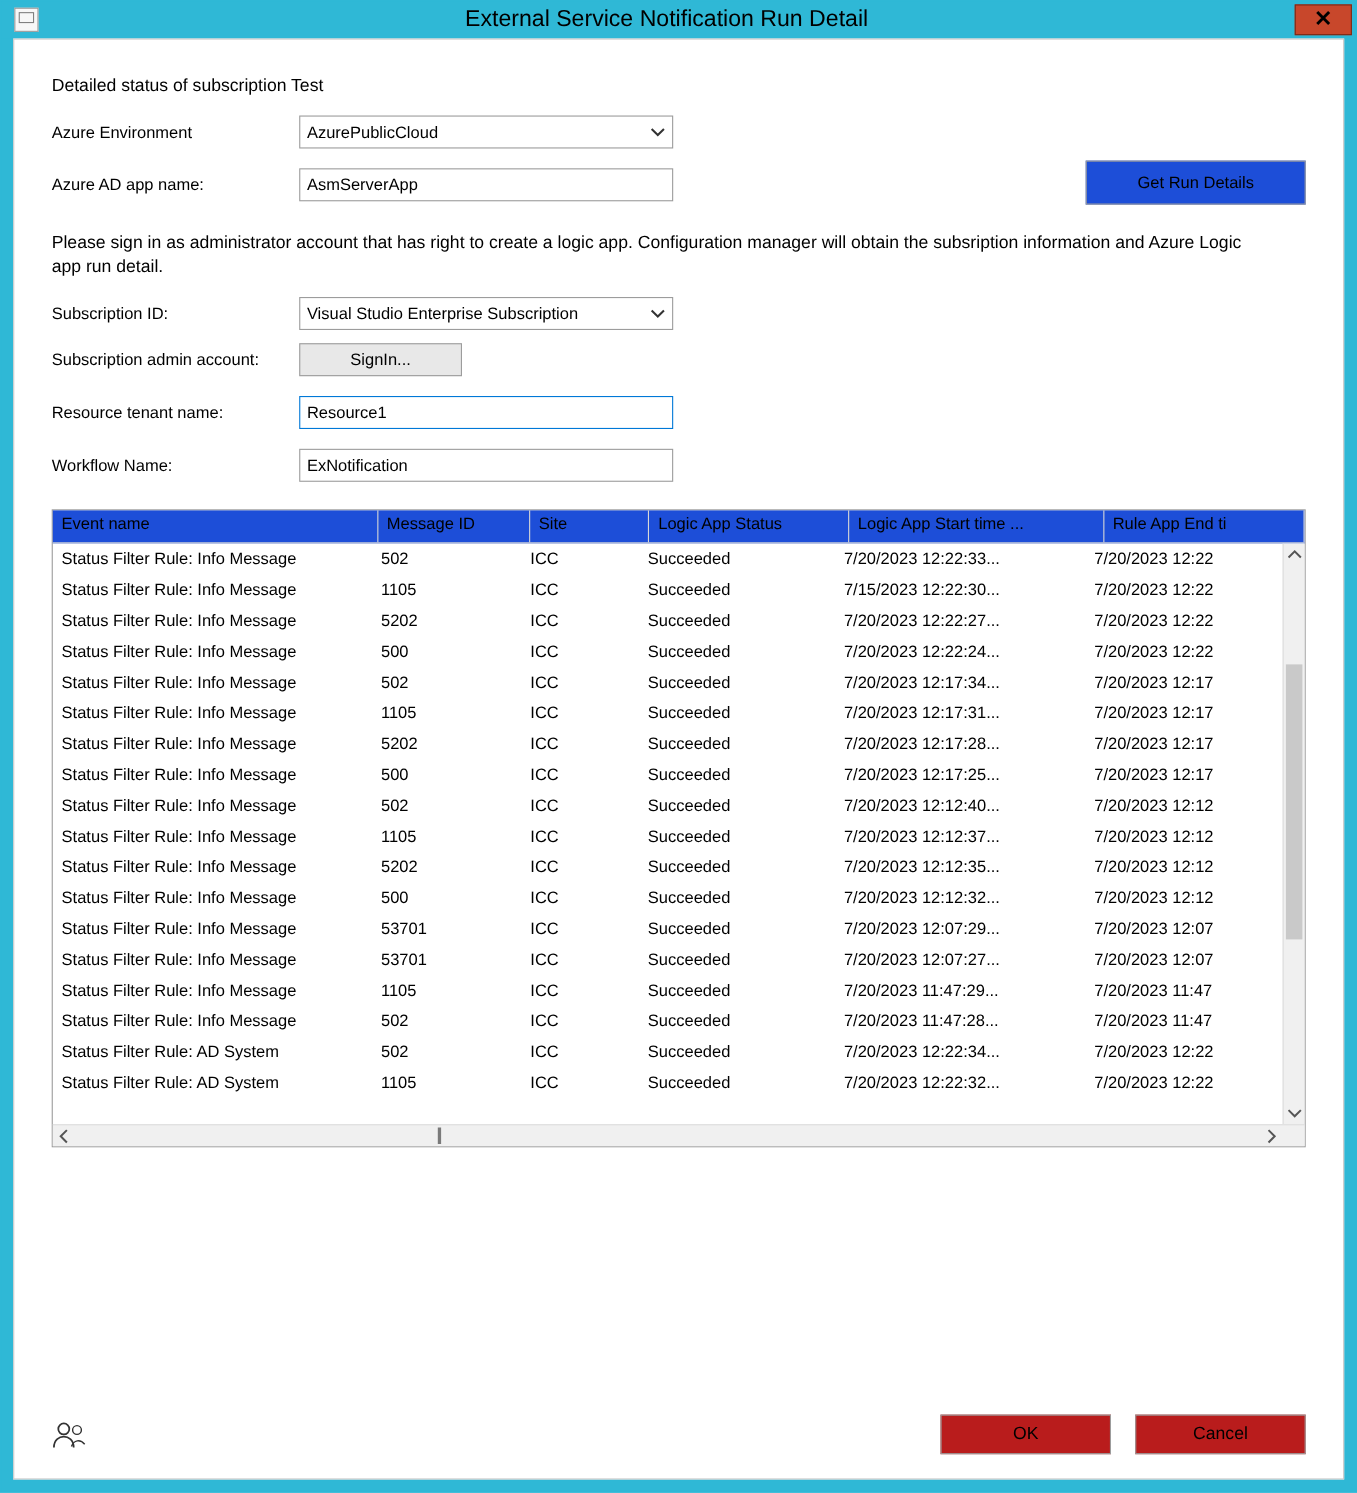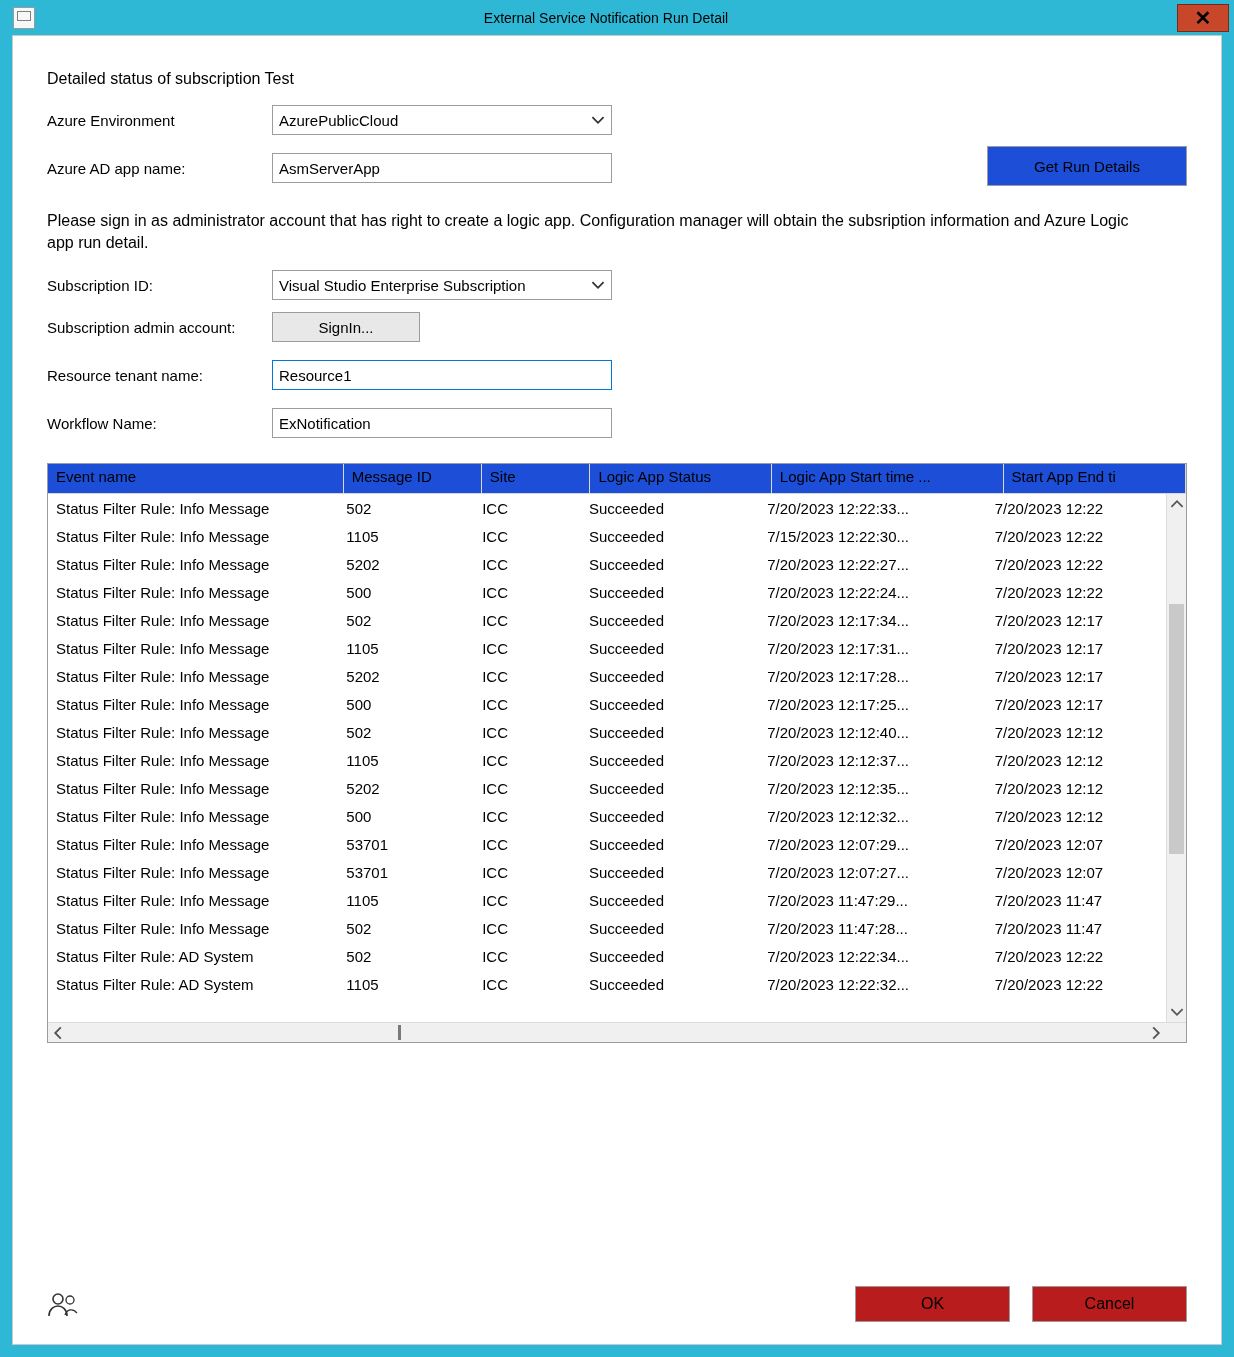--- a/index.html
+++ b/index.html
@@ -34,21 +34,21 @@
   }
   .titlebar .sys-icon::before {
     content:"";
     position:absolute;
     left:3px; top:3px; right:3px; bottom:7px;
     border:1px solid #808080;
   }
   .titlebar .title {
     flex:1;
     text-align:center;
-    font-size: 14px;
+    font-size: 21px;
     color:#000;
   }
   .titlebar .close-btn {
     width: 52px; height: 28px;
     background: #c8472b;
     border:1px solid #7a2816;
     display:flex; align-items:center; justify-content:center;
     margin-right:4px;
     cursor:pointer;
   }
@@ -297,21 +297,21 @@
       </div>
     </div>
 
     <div class="table-wrap">
       <div class="thead" id="thead">
           <div class="th c0">Event name</div>
           <div class="th c1">Message ID</div>
           <div class="th c2">Site</div>
           <div class="th c3">Logic App Status</div>
           <div class="th c4">Logic App Start time ...</div>
-          <div class="th c5">Start App End ti</div>
+          <div class="th c5">Rule App End ti</div>
         </div>
       <div class="tbody-outer">
         <div class="tbody" id="tbody">
             <div class="tr">
               <div class="td c0">Status Filter Rule: Info Message</div>
               <div class="td c1">502</div>
               <div class="td c2">ICC</div>
               <div class="td c3">Succeeded</div>
               <div class="td c4">7/20/2023 12:22:33...</div>
               <div class="td c5">7/20/2023 12:22</div>

